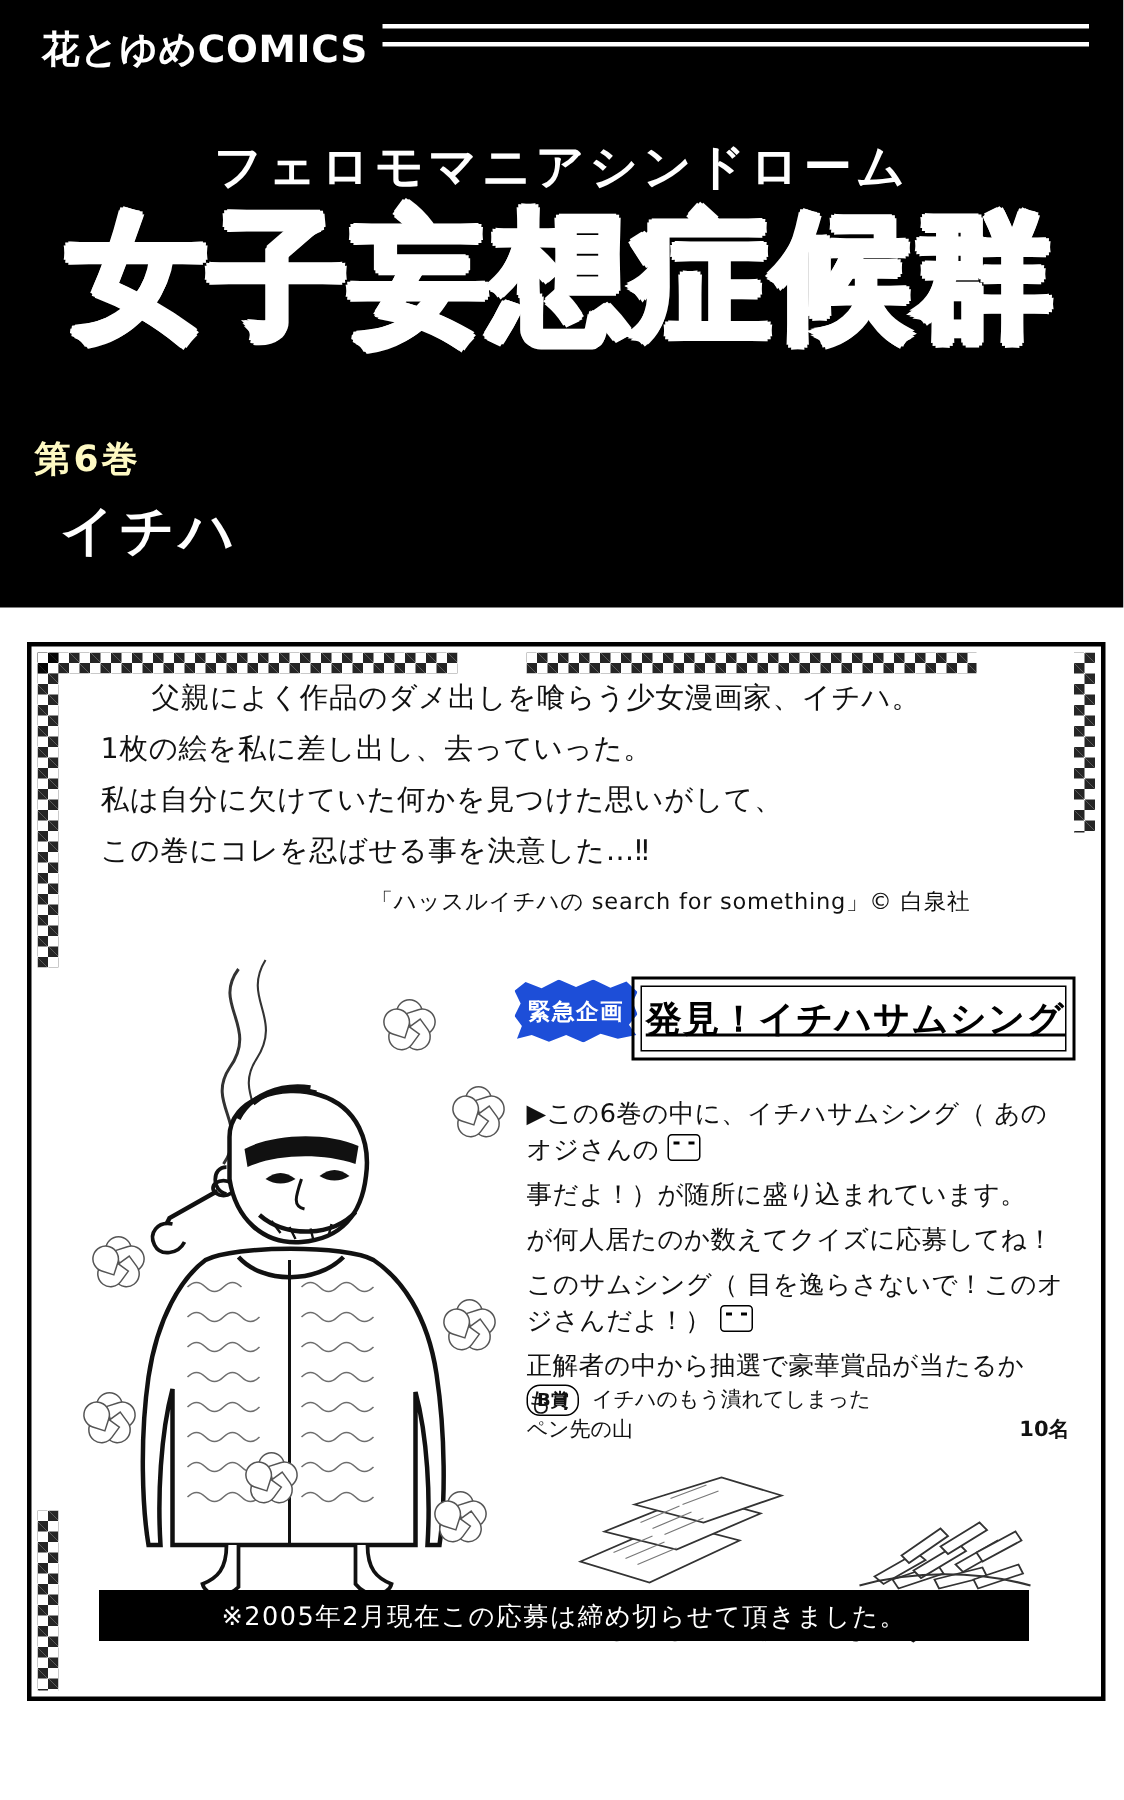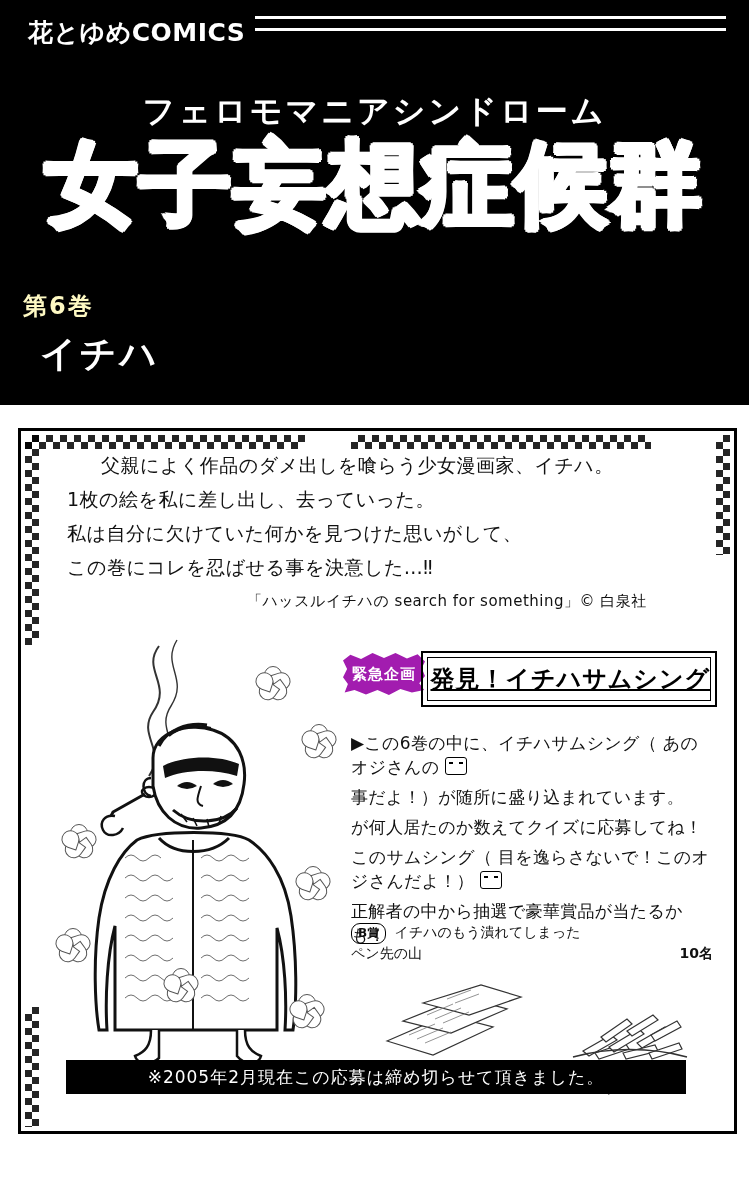--- a/index.html
+++ b/index.html
@@ -172,21 +172,21 @@
   
   .right-col {
     position: absolute;
     left: 322px; top: 210px;
     width: 370px;
   }
   .burst {
     position: absolute;
     left: 0; top: 12px;
     width: 82px; height: 42px;
-    background: #a21caf;
+    background: #1d4ed8;
     color: #fff;
     font-size: 15px;
     font-weight: bold;
     line-height: 42px;
     text-align: center;
     letter-spacing: 1px;
     clip-path: polygon(0% 18%, 9% 4%, 22% 14%, 36% 0%, 50% 12%, 64% 0%, 78% 13%, 91% 3%, 100% 20%,
                        96% 36%, 100% 55%, 93% 72%, 99% 88%, 84% 94%, 70% 86%, 56% 100%, 42% 88%,
                        28% 99%, 14% 88%, 2% 94%, 6% 74%, 0% 58%, 5% 38%);
   }

